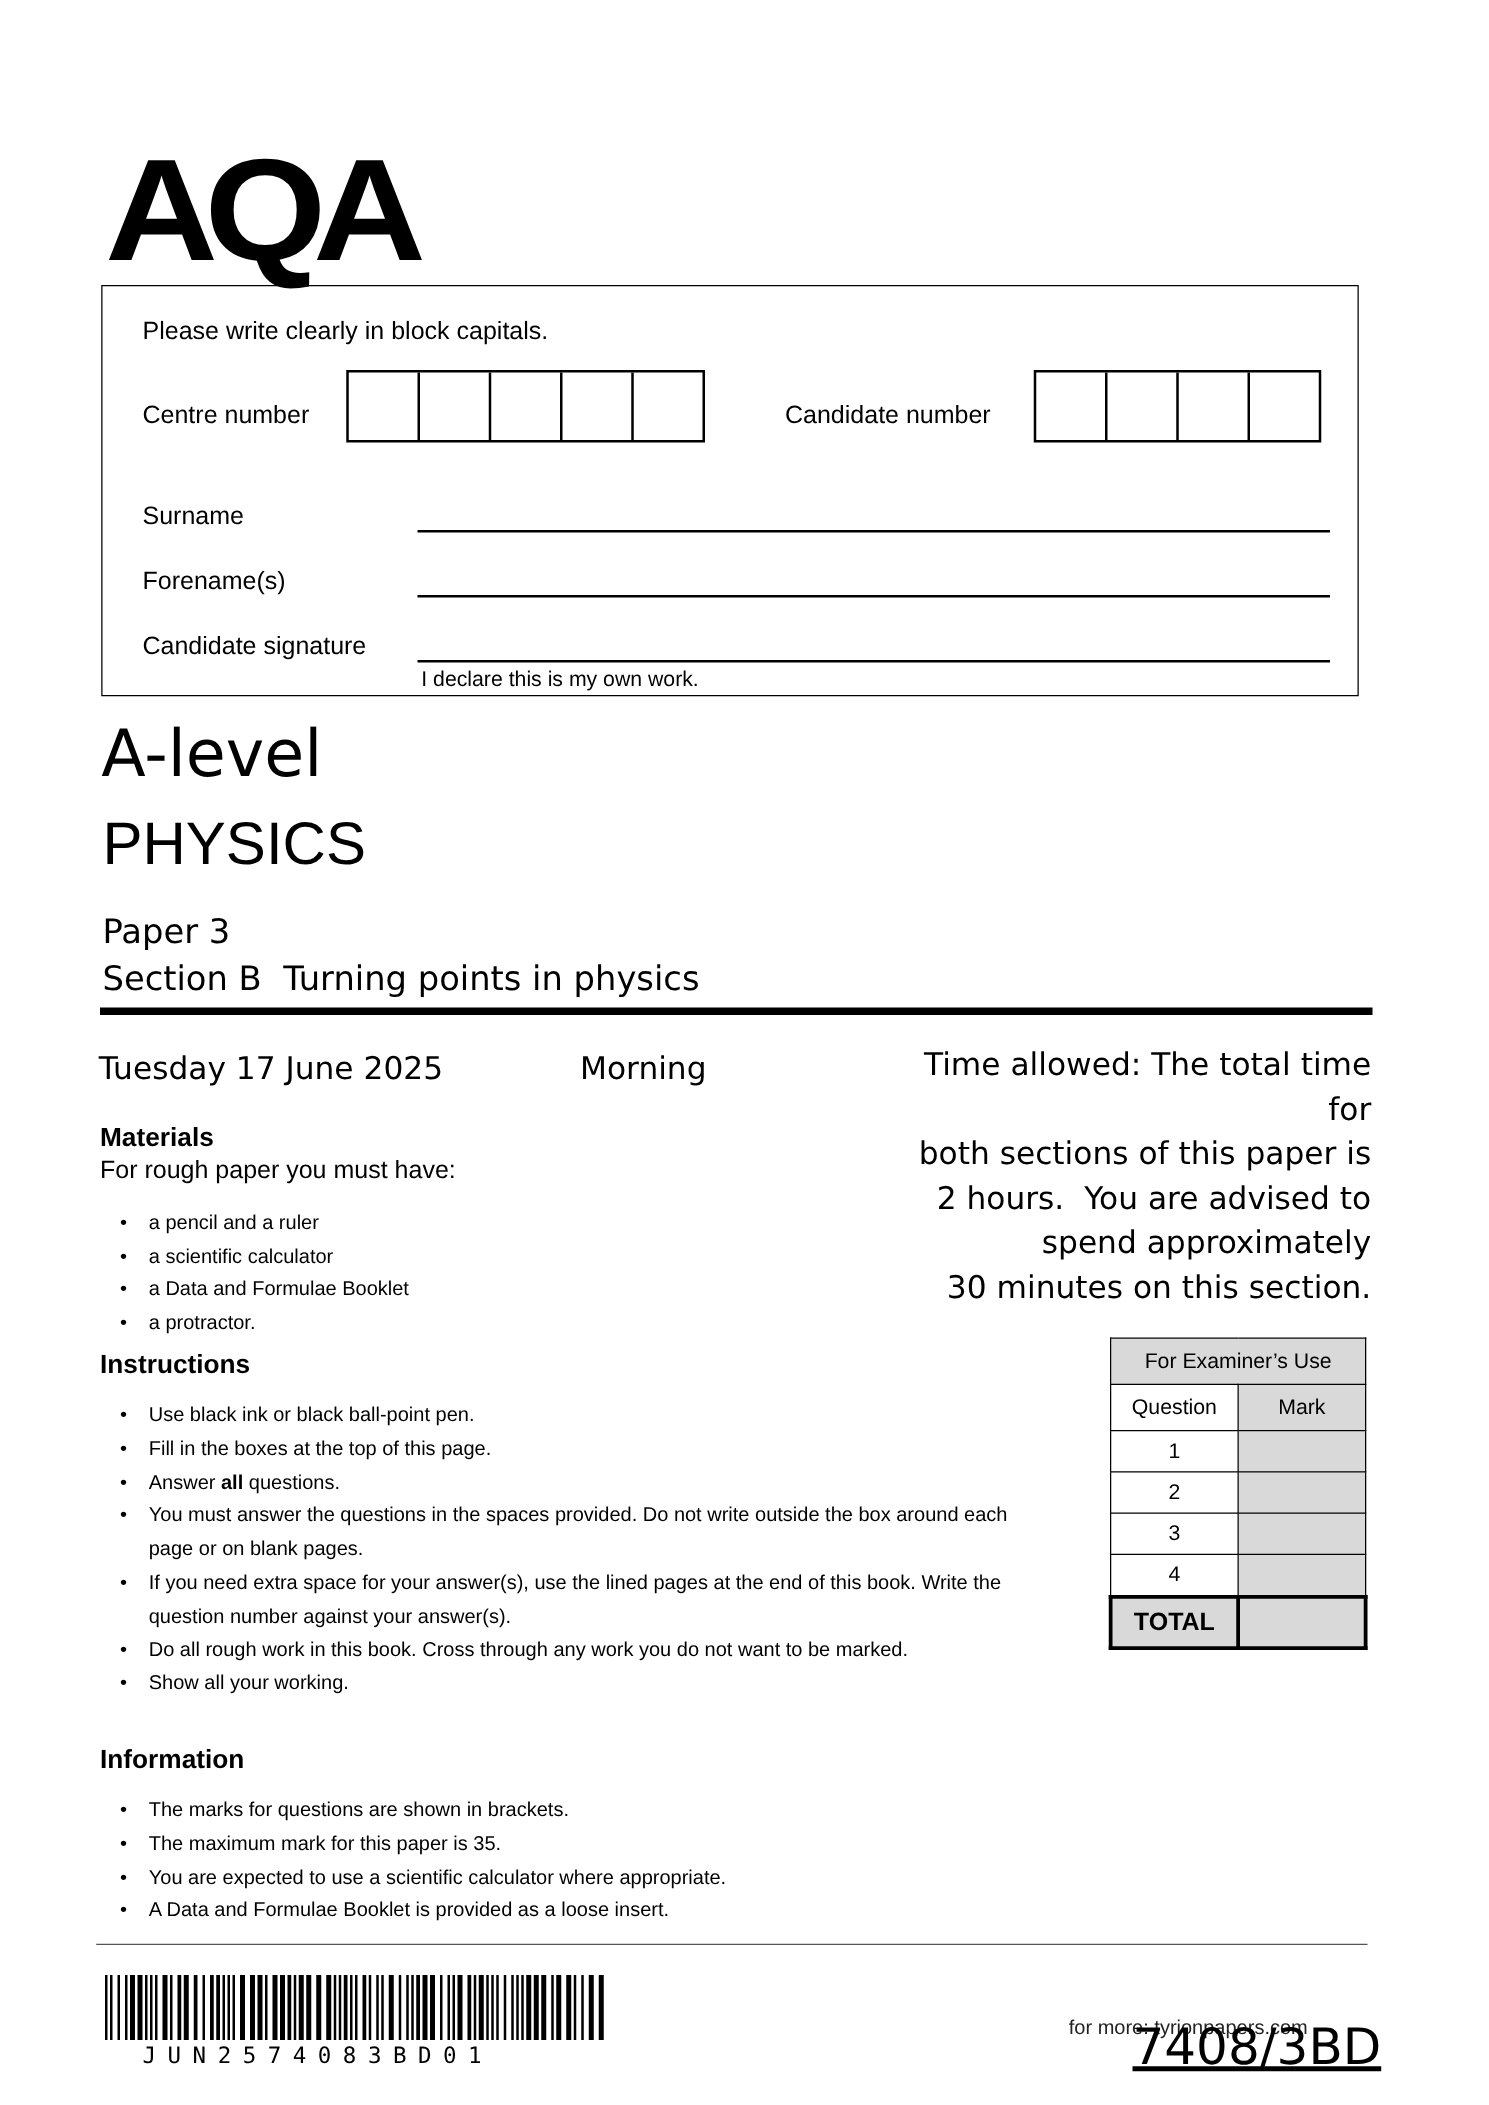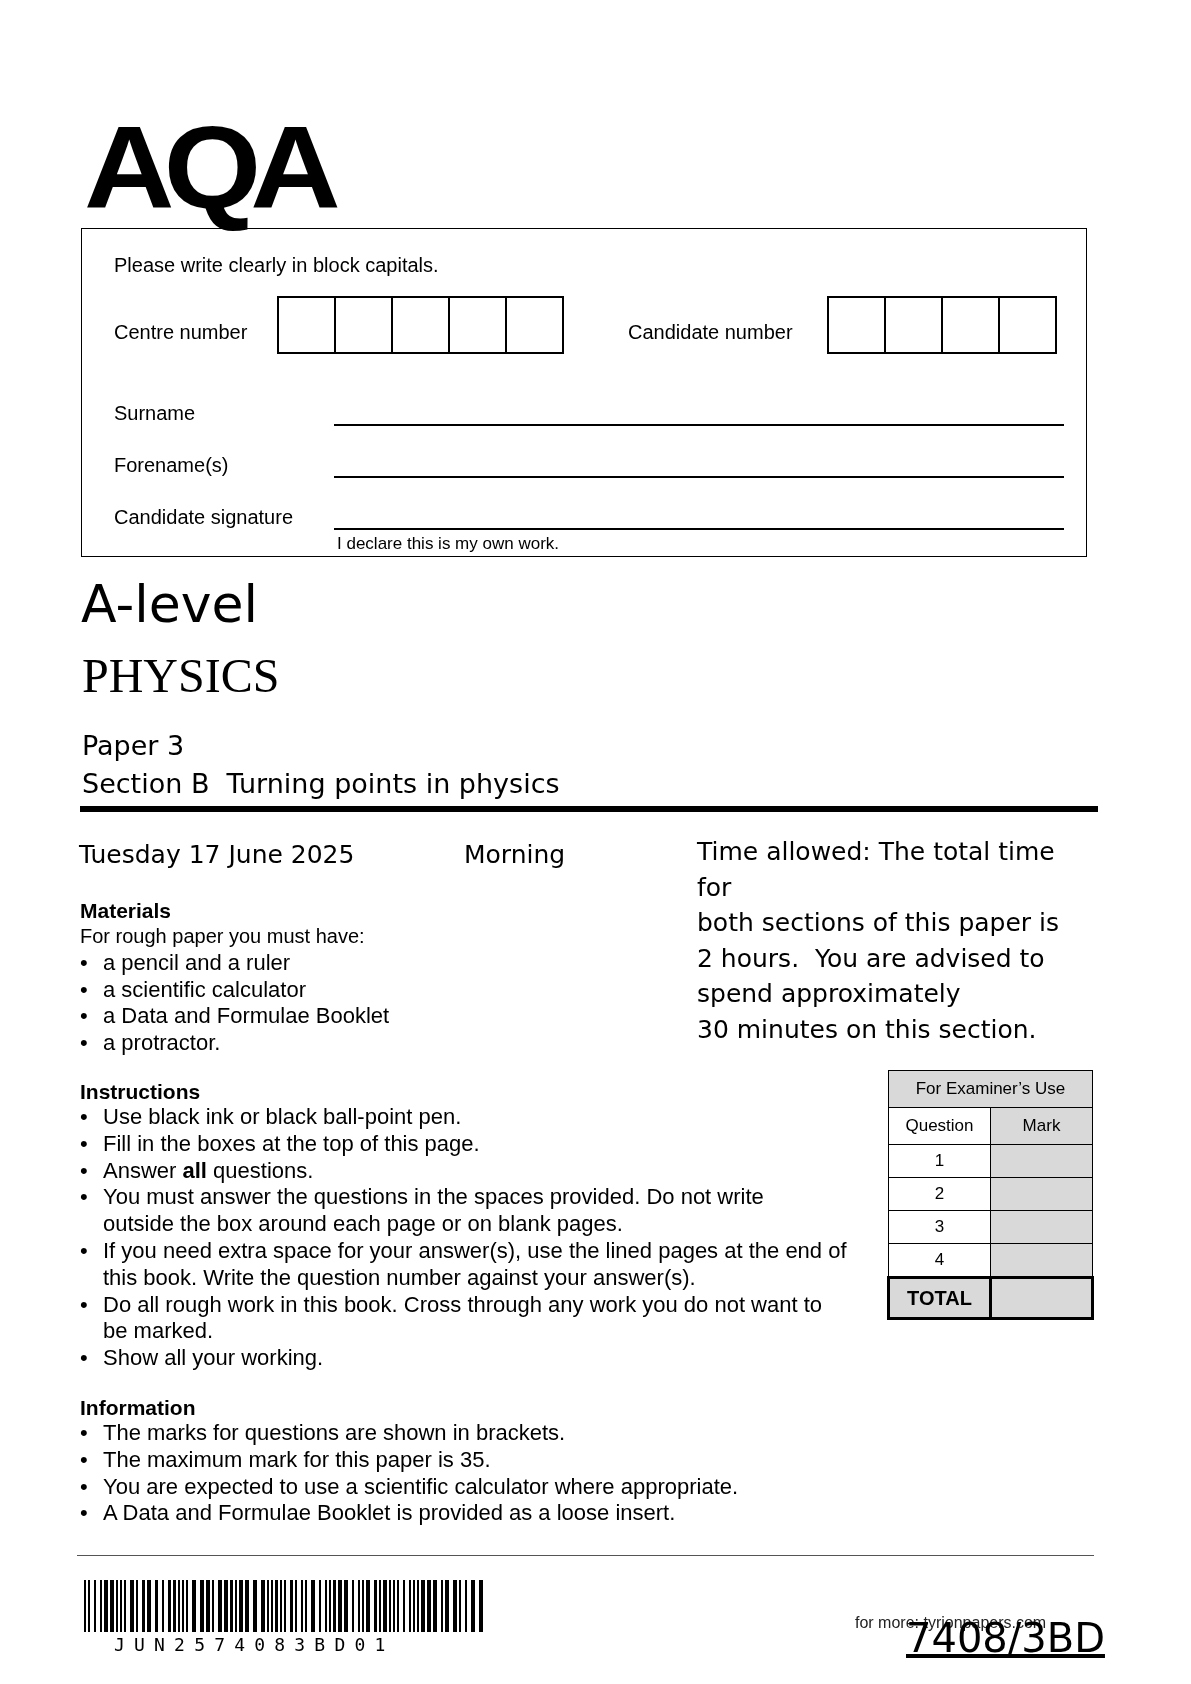--- a/index.html
+++ b/index.html
@@ -9,28 +9,28 @@
     .logo { left: 84px; top: 110px; font-family: "Liberation Sans", sans-serif; font-weight: bold;
             font-size: 116px; letter-spacing: -10px; line-height: 1; transform: scaleX(1.08); transform-origin: left top; }
     .cand-box { left: 81px; top: 228px; width: 1006px; height: 329px; border: 1.5px solid #000; box-sizing: border-box; }
     .lbl { font-size: 20px; }
     .boxes { display: flex; border: 2.5px solid #000; box-sizing: border-box; height: 58px; }
     .boxes .cell { flex: 1; border-right: 2.5px solid #000; }
     .boxes .cell:last-child { border-right: none; }
     .line { height: 0; border-top: 2px solid #000; }
     .declare { font-size: 17px; }
     .h-alevel { left: 81px; top: 574px; font-family: "DejaVu Sans", sans-serif; font-size: 52px; }
-    .h-physics { left: 82px; top: 648px; font-family: Liberation Serif, serif; font-size: 48px; font-weight: 500; }
+    .h-physics { left: 82px; top: 648px; font-family: Liberation Sans, sans-serif; font-size: 48px; font-weight: 500; }
     .h-paper { left: 82px; top: 730px; font-family: "DejaVu Sans", sans-serif; font-size: 27px; }
     .h-section { left: 82px; top: 768px; font-family: "DejaVu Sans", sans-serif; font-size: 27px; }
     .rule-thick { left: 80px; top: 806px; width: 1018px; height: 6px; background: #000; }
     .date, .session { font-family: "DejaVu Sans", sans-serif; font-size: 25px; top: 840px; }
-    .time { left: 697px; top: 834px; width: 400px; font-family: "DejaVu Sans", sans-serif; font-size: 25px; line-height: 35.5px; }
+    .time { left: 697px; top: 834px; width: 400px; font-family: "DejaVu Sans", sans-serif; font-size: 25px; line-height: 35.5px; text-align: right; }
     .sec-h { font-weight: bold; font-size: 21px; }
-    ul.bl { list-style: none; margin: 0; padding: 0; font-size: 22px; line-height: 26.8px; }
+    ul.bl { list-style: none; margin: 16px; padding: 0; font-size: 16px; line-height: 26.8px; }
     ul.bl li { position: relative; padding-left: 23px; }
     ul.bl li::before { content: "\2022"; position: absolute; left: 0; top: 0; }
     p.intro { margin: 0; font-size: 20px; line-height: 26.8px; }
     table.ex { border-collapse: collapse; font-size: 17px; }
     table.ex td { border: 1.5px solid #000; text-align: center; height: 32px; padding: 0; }
     .grey { background: #d9d9d9; }
     .rule-thin { left: 77px; top: 1555px; width: 1017px; height: 0; border-top: 1.5px solid #555; }
     .barcode { left: 84px; top: 1580px; height: 52px; display: flex; align-items: stretch; }
     .barcode span { display: block; background: #000; margin-right: 2px; }
     .bc-text { left: 114px; top: 1634px; font-family: "DejaVu Sans Mono", monospace; font-size: 18px; letter-spacing: 9.2px; }

